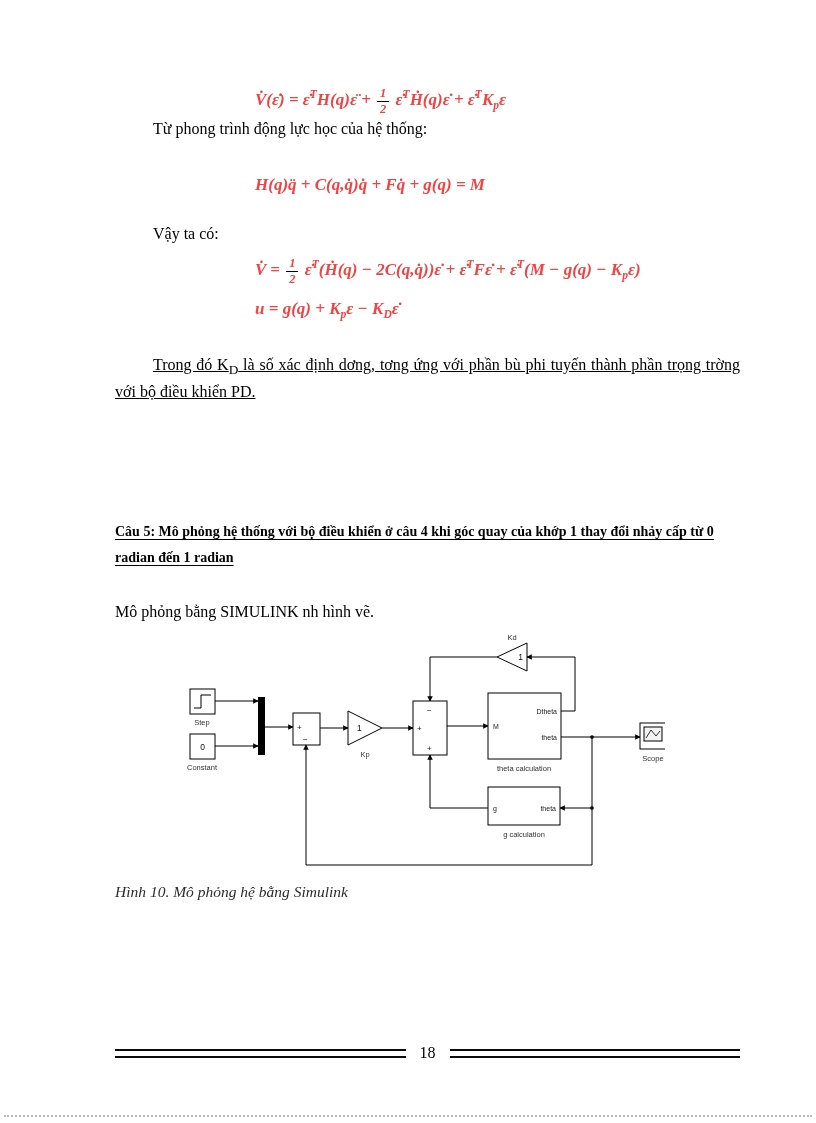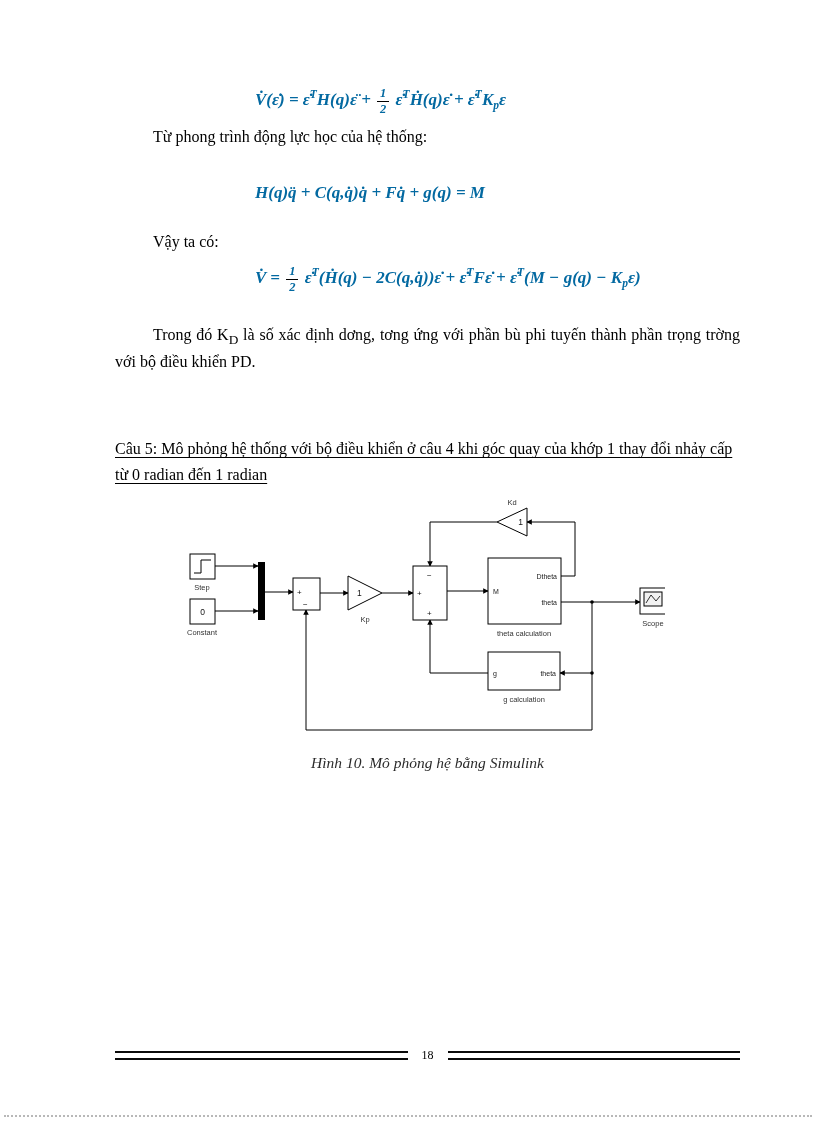--- a/index.html
+++ b/index.html
@@ -6,53 +6,53 @@
   .page {
     position:relative; width:816px; height:1123px; background:#ffffff;
     font-family:"Liberation Serif", serif; color:#000; overflow:hidden;
     margin:0 auto;
   }
   .content { position:absolute; left:115px; top:0; width:625px; }
   .spacer-top { height:85px; }
 
   .equation {
     margin-left:140px; font-weight:bold; font-style:italic;
-    font-size:17px; line-height:30px; white-space:nowrap; color:#0369a1;
+    font-size:17px; line-height:30px; white-space:nowrap; color:#ef4444;
   }
   .equation sub, .equation sup { font-size:68%; line-height:0; }
   .frac {
     display:inline-flex; flex-direction:column; vertical-align:middle;
     text-align:center; font-size:12.5px; line-height:1.15; margin:0 2px;
   }
   .frac .num { border-bottom:1.2px solid #000; padding:0 3px; }
   .frac .den { padding:0 3px; }
 
   .para { font-size:16px; line-height:22px; margin:0; text-indent:38px; }
   .para.noindent { text-indent:0; }
-  .para.justify { text-align:justify; }
-  .mt18 { margin-top:10px; } .mt16 { margin-top:23px; } .mt14 { margin-top:30px; }
+  .para.justify { text-align:justify;text-decoration:underline; }
+  .mt18 { margin-top:2px; } .mt16 { margin-top:23px; } .mt14 { margin-top:30px; }
   .mt10 { margin-top:10px; } .mt8 { margin-top:8px; }
 
   .heading {
-    margin:63px 0 0 0; font-size:16px; font-weight:normal; line-height:26px;
+    margin:116px 0 0 0; font-size:14px; font-weight:bold; line-height:26px;
     text-decoration:underline; text-underline-offset:3px; color:#000;
   }
 
   .figure { margin:8px 0 0 70px; width:480px; height:252px; }
   .figure svg { display:block; }
   .caption {
-    margin-top:6px; text-align:center; font-style:italic; font-size:15.5px; color:#2b2b2b;
+    text-align:left; font-style:italic; font-size:15.5px; color:#2b2b2b;
   }
 
   .footer {
     position:absolute; left:115px; right:76px; bottom:62px;
     display:flex; align-items:center; gap:10px;
   }
   .footer .rule { flex:1; height:5px; border-top:2px solid #0a0a0a; border-bottom:2px solid #0a0a0a; }
-  .footer .pagenum { font-size:12px; line-height:1; padding:0 4px; color:#000; }
+  .footer .pagenum { font-size:16px; line-height:1; padding:0 4px; color:#000; }
 
   .bottom-dots { position:absolute; left:4px; right:4px; bottom:6px; border-top:2px dotted #b8b8b8; }
 
   .blocklabel { font-family:"Liberation Sans", sans-serif; font-size:7.5px; fill:#333; }
   .portlabel  { font-family:"Liberation Sans", sans-serif; font-size:7px;  fill:#222; }
   .blockvalue { font-family:"Liberation Sans", sans-serif; font-size:8.5px; fill:#111; }
   .signmark   { font-family:"Liberation Sans", sans-serif; font-size:8px;  fill:#111; }
 </style>
 </head>
 <body>
@@ -71,25 +71,27 @@
     <div class="equation mt14"><span>H(q)q̈ + C(q,q̇)q̇ + Fq̇ + g(q) = M</span></div>
 
     <p class="para mt16">Vậy ta có:</p>
 
     <div class="equation mt10"><span>V̇ = </span><span class="frac">
           <span class="num">1</span>
           <span class="den">2</span>
         </span><span> ε̇</span><sup>T</sup><span>(Ḣ(q) − 2C(q,q̇))ε̇ + ε̇</span><sup>T</sup><span>Fε̇ + ε̇</span><sup>T</sup><span>(M − g(q) − K</span><sub>p</sub><span>ε)</span></div>
 
 
+    <div class="equation mt8"><span>u = g(q) + K</span><sub>p</sub><span>ε − K</span><sub>D</sub><span>ε̇</span></div>
 
     <p class="para justify mt14"><span>Trong đó K</span><sub>D</sub><span> là số xác định dơng,  tơng  ứng với phần bù phi tuyến thành phần trọng trờng  với bộ điều khiển PD.</span></p>
 
     <h2 class="heading">Câu 5: Mô phỏng hệ thống với bộ điều khiển ở câu 4 khi góc quay của khớp 1 thay đổi nhảy cấp từ 0 radian đến 1 radian</h2>
 
+    <p class="para noindent mt14">Mô phỏng bằng SIMULINK nh  hình vẽ.</p>
 
     <figure class="figure">
       <svg width="480" height="252" viewBox="0 0 480 252">
         <defs>
           <marker id="arr" viewBox="0 0 8 8" refX="7" refY="4" markerWidth="5.5" markerHeight="5.5" orient="auto-start-reverse">
             <path d="M0,0 L8,4 L0,8 z" fill="#000"></path>
           </marker>
         </defs>
 
         <g stroke="#000" fill="none" stroke-width="1">

